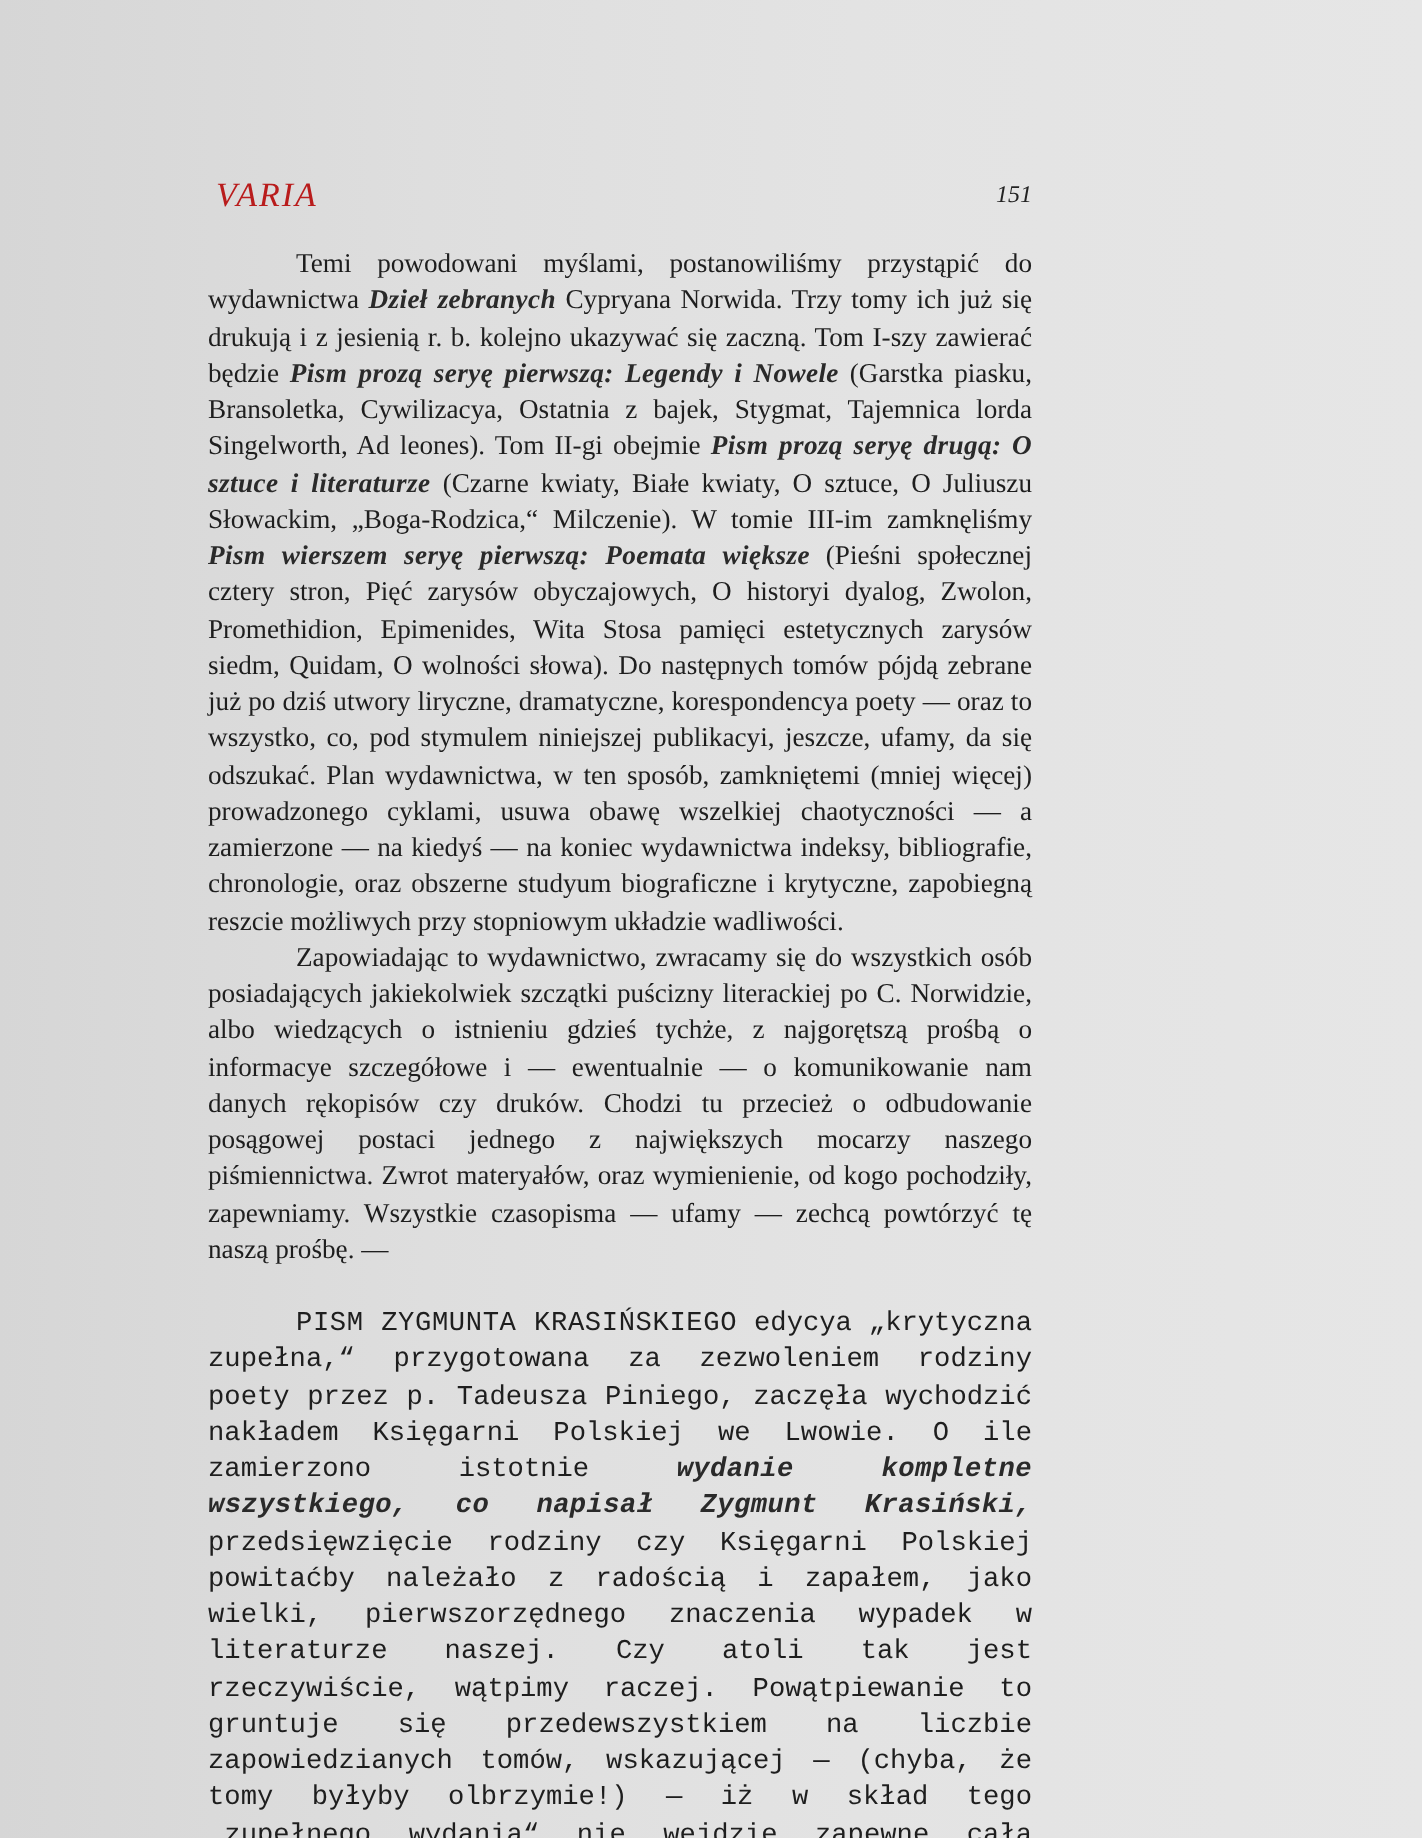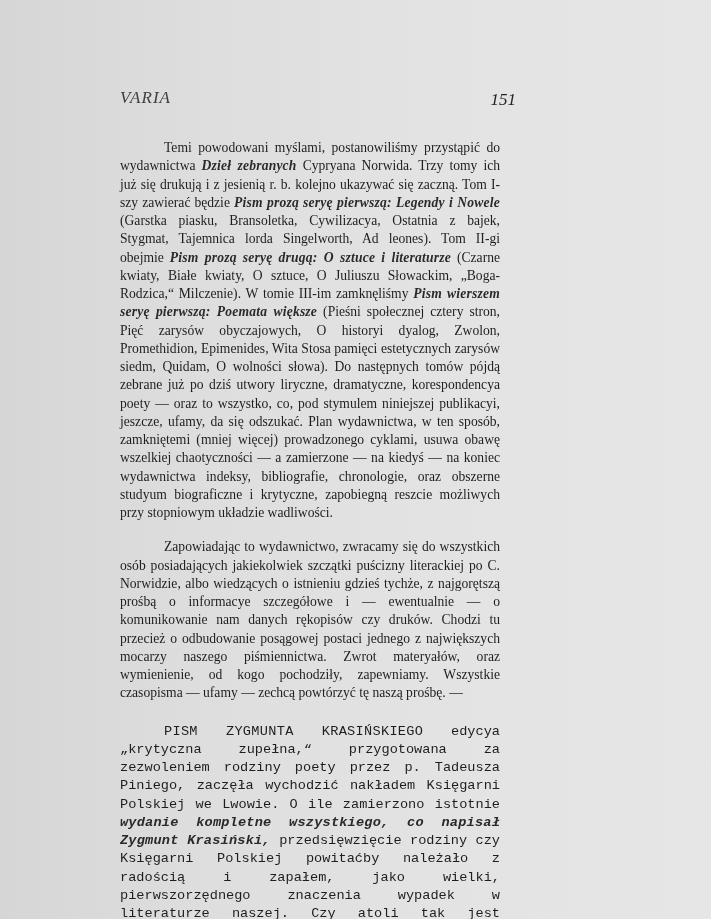--- a/index.html
+++ b/index.html
@@ -9,33 +9,33 @@
     background: linear-gradient(90deg, #d6d6d6 0%, #dedede 30%, #e3e3e3 60%, #e6e6e6 100%);
     font-family: "Liberation Serif", "DejaVu Serif", serif;
     color: #1e1e1e;
     position: relative;
   }
   .page { position: absolute; left: 104px; top: 0; width: 412px; }
   .running-head {
     position: absolute; top: 88px; left: 0; width: 412px; height: 22px;
   }
   .running-title {
-    position: absolute; left: 16px; top: 0;
-    font-style: italic; font-size: 17px; letter-spacing: 1px; color: #404040;
+    position: absolute; left: 4px; top: 0;
+    font-style: italic; font-size: 17px; letter-spacing: 1px; color: #b91c1c;
   }
   .page-number {
     position: absolute; right: 0; top: 2px;
-    font-style: italic; font-size: 17px; color: #222;
+    font-style: italic; font-size: 12px; color: #222;
   }
   .body-text {
     position: absolute; top: 123px; left: 0; width: 412px;
     font-size: 13.6px; line-height: 18.25px; text-align: justify;
     hyphens: manual;
   }
-  .para { margin: 16px; text-indent: 44px; }
+  .para { margin: 0; text-indent: 44px; }
   .para + .para { margin-top: 0; }
   .para.gap { margin-top: 20px; font-family: Liberation Mono, monospace; }
   .it { font-style: italic; font-weight: bold; letter-spacing: 0.2px; color: #2a2a2a; }
   .sc { letter-spacing: 0.3px; }
 </style>
 </head>
 <body>
 
 <div class="page">
   <div class="running-head">

